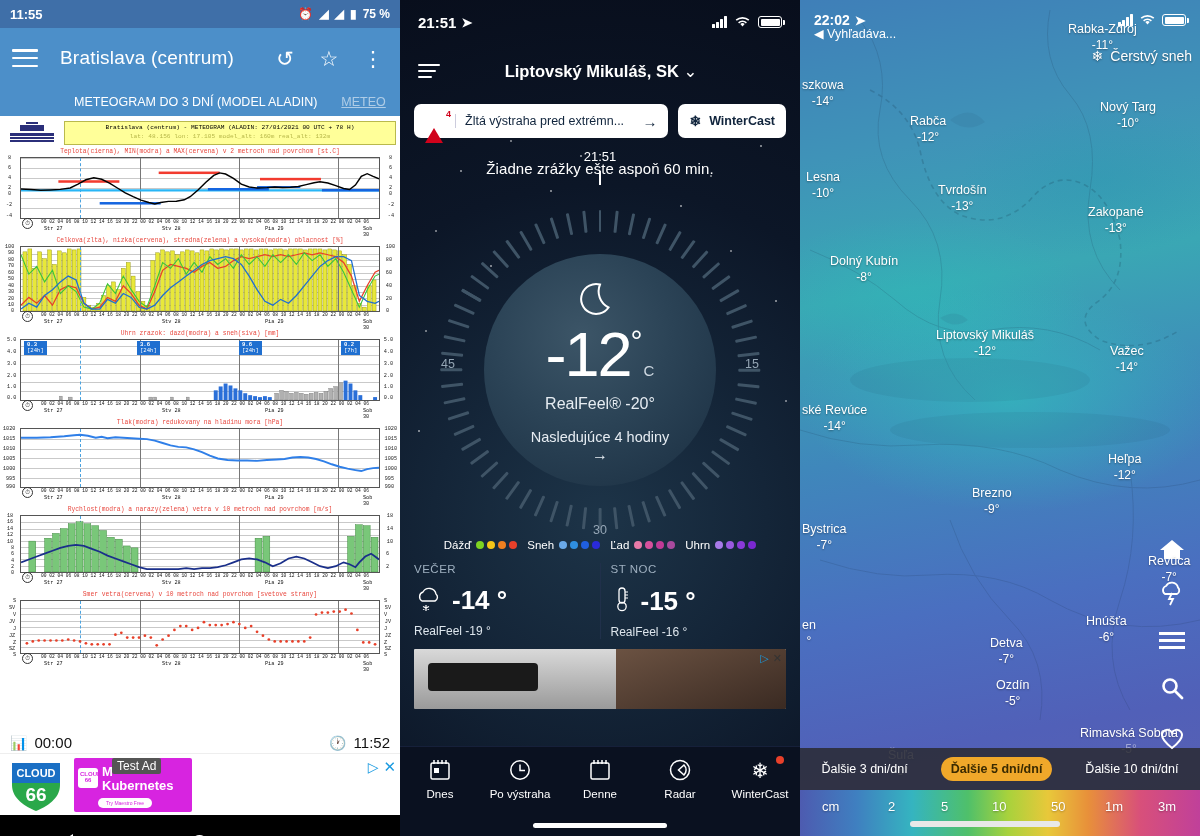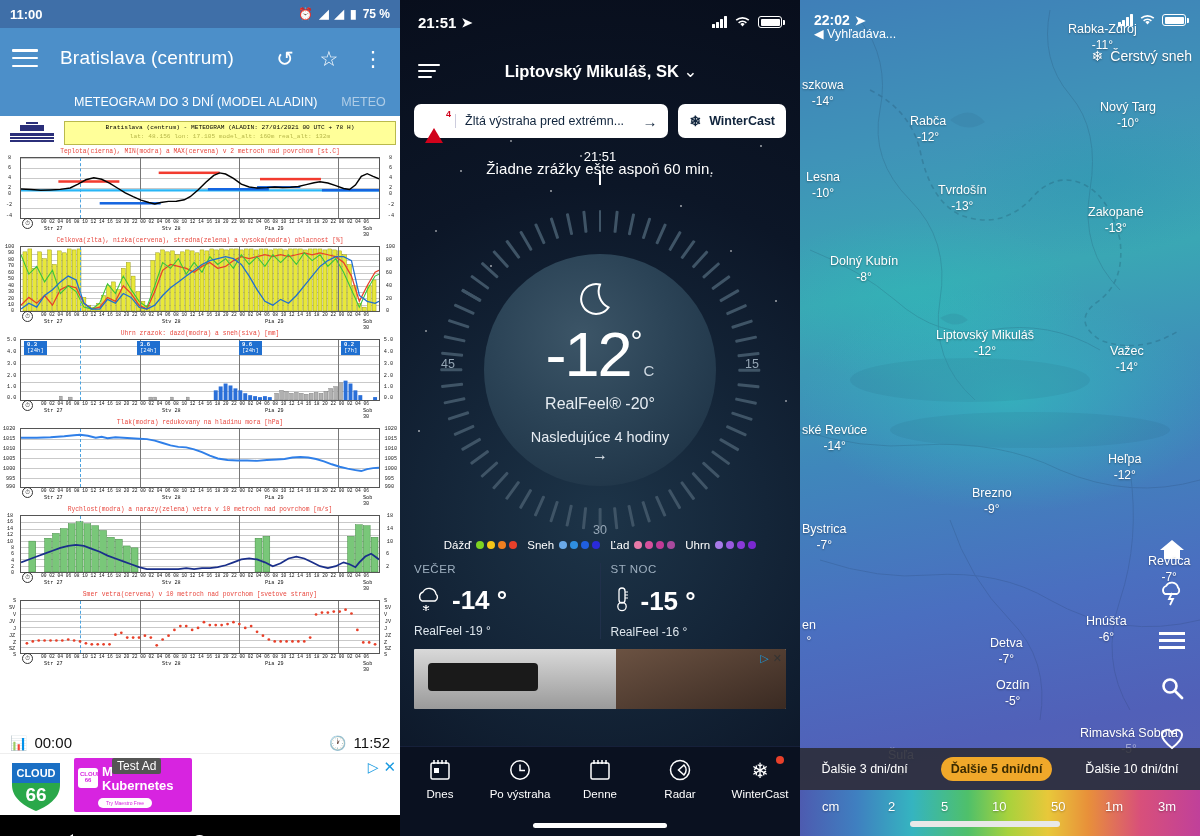--- a/index.html
+++ b/index.html
@@ -26,21 +26,21 @@
   }
   .hamb { width: 26px; height: 18px; display: flex; flex-direction: column; justify-content: space-between; cursor: pointer; }
   .hamb i { display: block; height: 2.5px; background: #fff; border-radius: 1px; }
   .p1-title { flex: 1; font-size: 19px; font-weight: 500; text-align: left; padding-left: 8px; letter-spacing: .2px; }
   .p1-ic { width: 30px; text-align: center; font-size: 21px; line-height: 1; }
   .p1-tabs {
     height: 28px; background: #4c8fc9; color: #fff; display: flex; align-items: center;
     font-size: 12.5px; white-space: nowrap; overflow: hidden; padding-left: 62px;
   }
   .p1-tabs .tb { padding: 0 12px; }
-  .p1-tabs .tb.dim { opacity: .55; }
+  .p1-tabs .tb.dim { opacity: .55; text-decoration: underline; }
 
   .p1-chartzone { position: relative; background: #fff; height: 616px; padding: 2px 0 0 0; }
   .shmu-head { display: flex; align-items: center; gap: 6px; padding: 3px 4px 2px 6px; }
   .shmu-logo { width: 52px; height: 24px; position: relative; }
   .shmu-logo .bar { position:absolute; left:0; right:0; background:#2b2f7a; }
   .yellowbox {
     flex: 1; background: #ffff99; border: 1px solid #b9b94d;
     font-family: "Liberation Mono", monospace; text-align: center;
     font-size: 6.2px; line-height: 1.45; padding: 2px 2px; color: #000;
   }
@@ -168,21 +168,21 @@
   .p3-scalebar { position:absolute; left:110px; bottom:9px; width:150px; height:6px; background:#e8e8e8; border-radius:3px;}
 </style>
 </head>
 <body>
 
 <div class="stage">
 
   <div class="panel1">
 
     <div class="p1-status">
-      <span class="clockt">11:00</span>
+      <span class="clockt">11:55</span>
       <span class="sysicons">
         <span>⏰</span>
         <span>◢</span>
         <span>◢</span>
         <span>▮</span>
         <span>75 %</span>
       </span>
     </div>
 
     <div class="p1-appbar">
@@ -1230,21 +1230,21 @@
         <div class="t">-8°</div>
       </div>
       <div class="maplabel" style="left:136px;top:328px">
         <div>Liptovský Mikuláš</div>
         <div class="t">-12°</div>
       </div>
       <div class="maplabel" style="left:310px;top:344px">
         <div>Važec</div>
         <div class="t">-14°</div>
       </div>
-      <div class="maplabel" style="left:2px;top:423px">
+      <div class="maplabel" style="left:2px;top:403px">
         <div>ské Revúce</div>
         <div class="t">-14°</div>
       </div>
       <div class="maplabel" style="left:308px;top:452px">
         <div>Heľpa</div>
         <div class="t">-12°</div>
       </div>
       <div class="maplabel" style="left:172px;top:486px">
         <div>Brezno</div>
         <div class="t">-9°</div>

